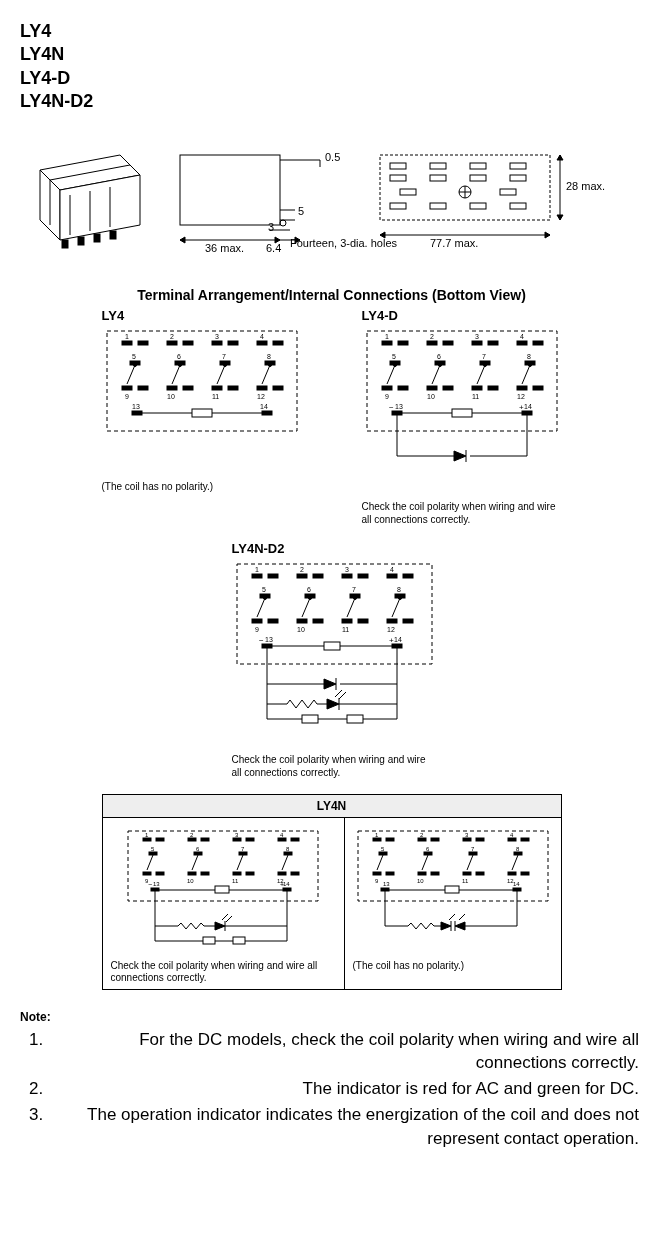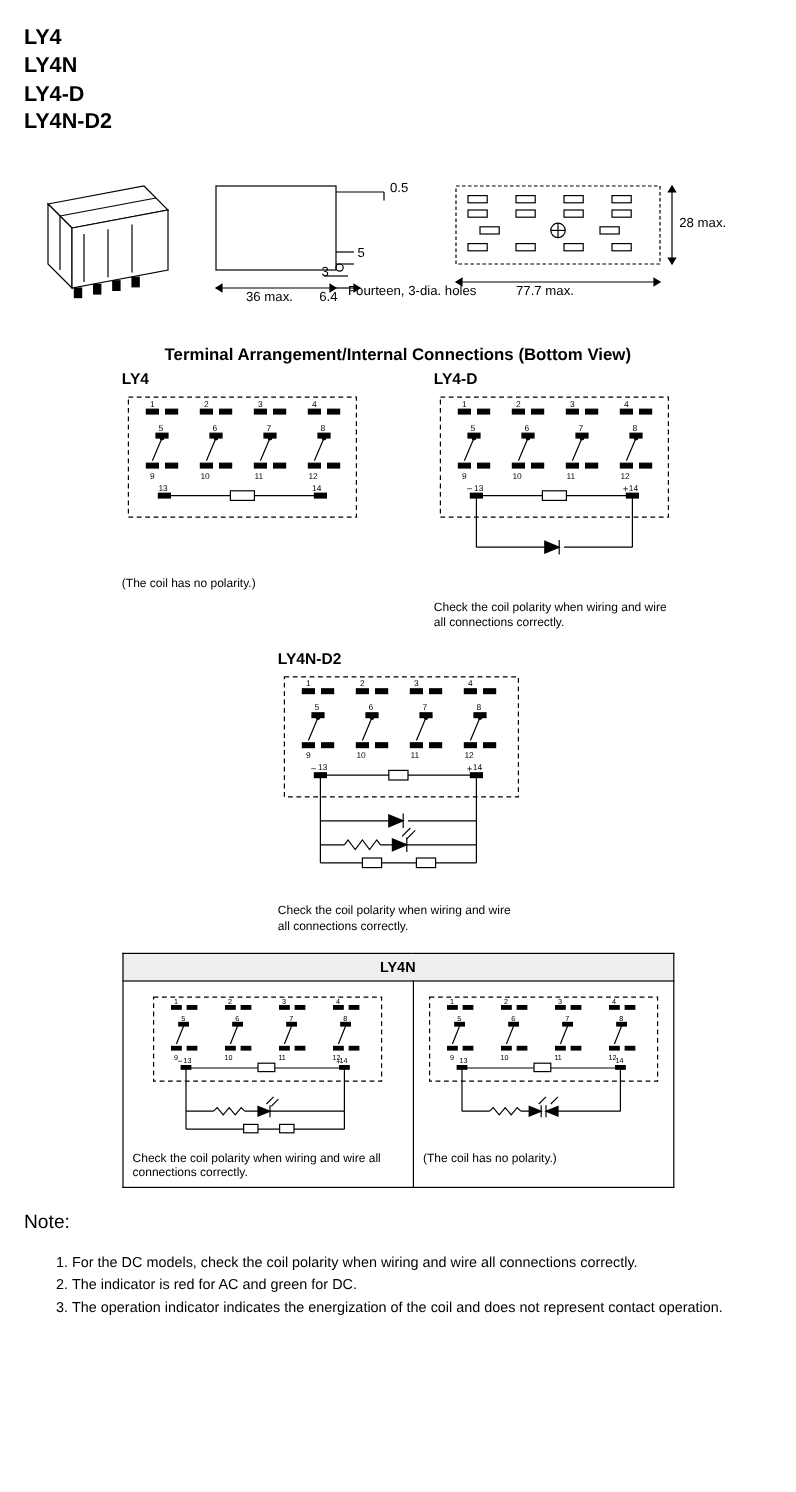--- a/index.html
+++ b/index.html
@@ -92,29 +92,30 @@
     height: 130px;
     margin: 4px auto;
     position: relative;
   }
   .cell-caption {
     font-size: 10px;
     text-align: left;
     line-height: 1.25;
   }
   .notes-heading {
-    font-weight: normal;
-    font-size: 16px;
+    font-weight: bold;
+    font-size: 12px;
     margin-bottom: 4px;
   }
   ol.notes {
-    font-size: 12px;
+    font-size: 17px;
     padding-left: 24px;
-    margin: 16px;
+    margin: 4px;
     line-height: 1.4;
+    text-align: right;
   }
   ol.notes li {
     margin-bottom: 2px;
   }
   svg { display: block; }
 </style>
 </head>
 <body>
 
 <div class="model-list">

